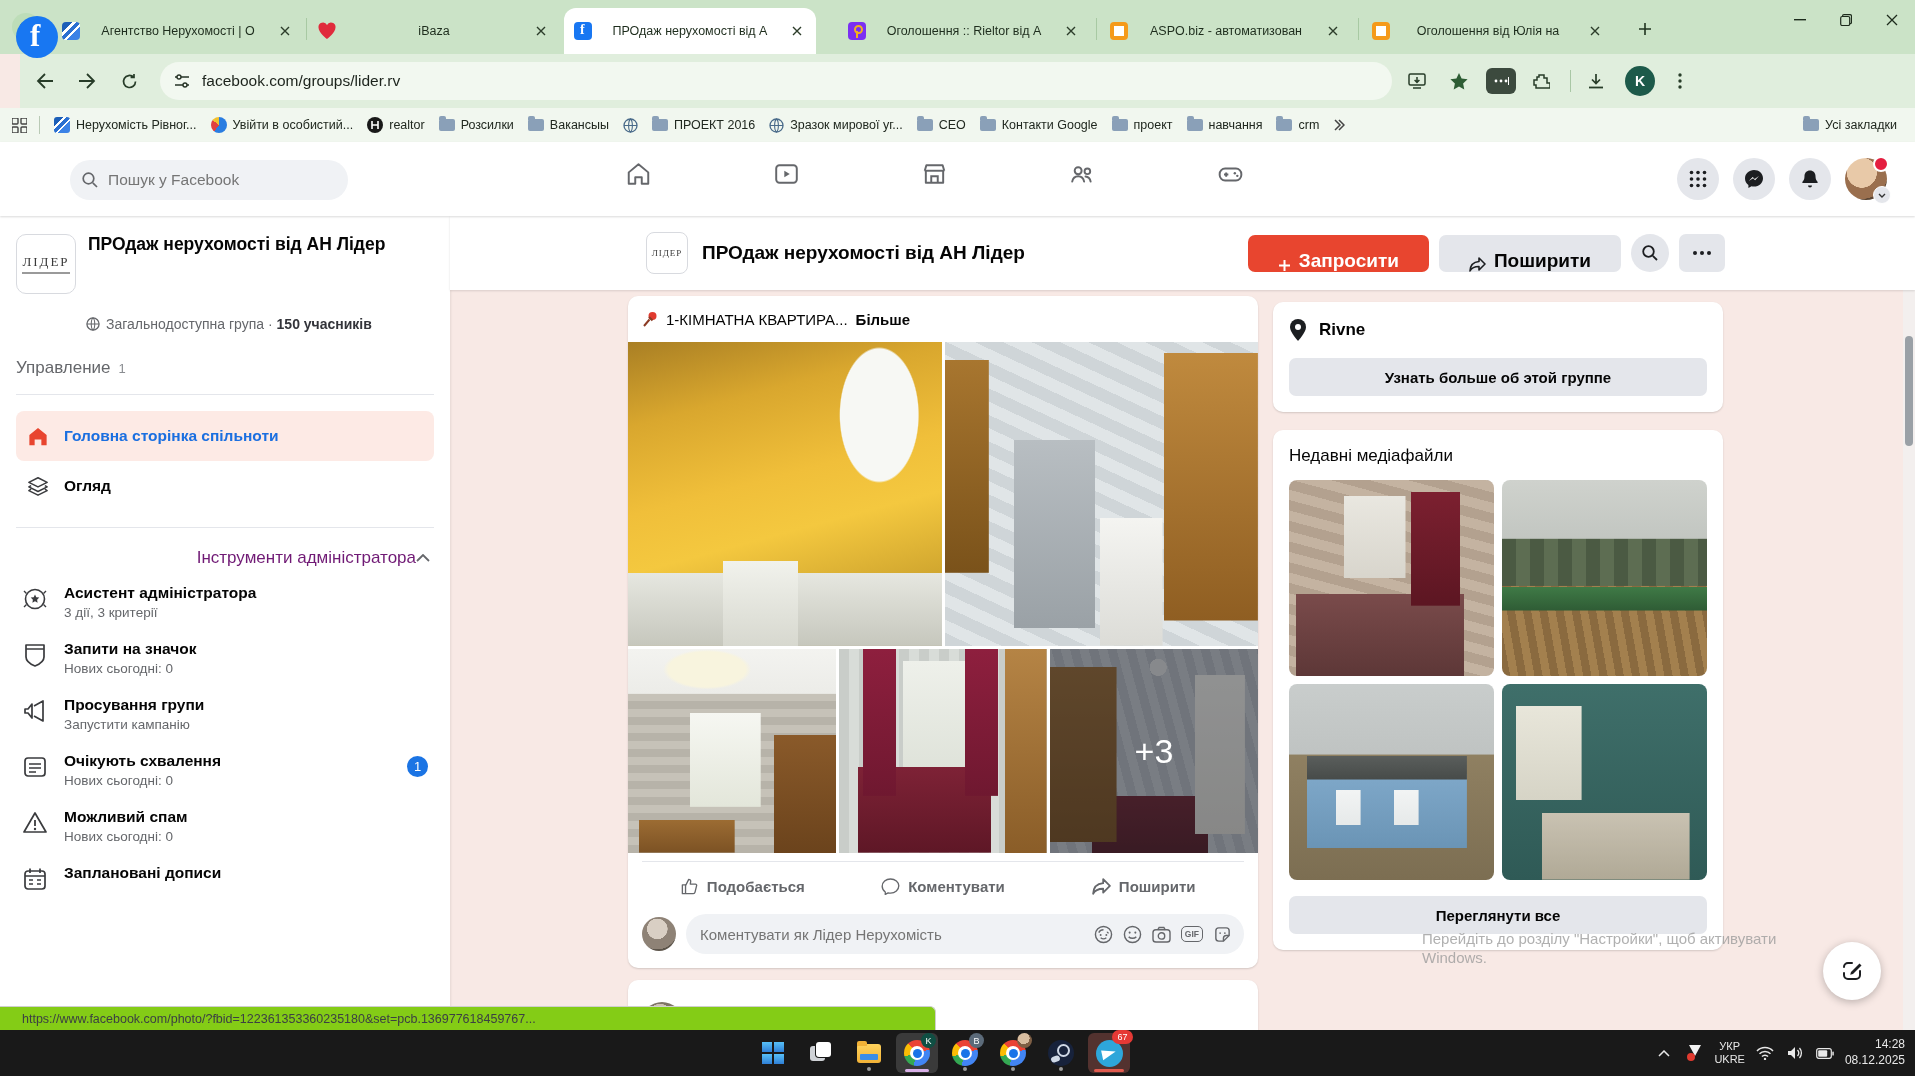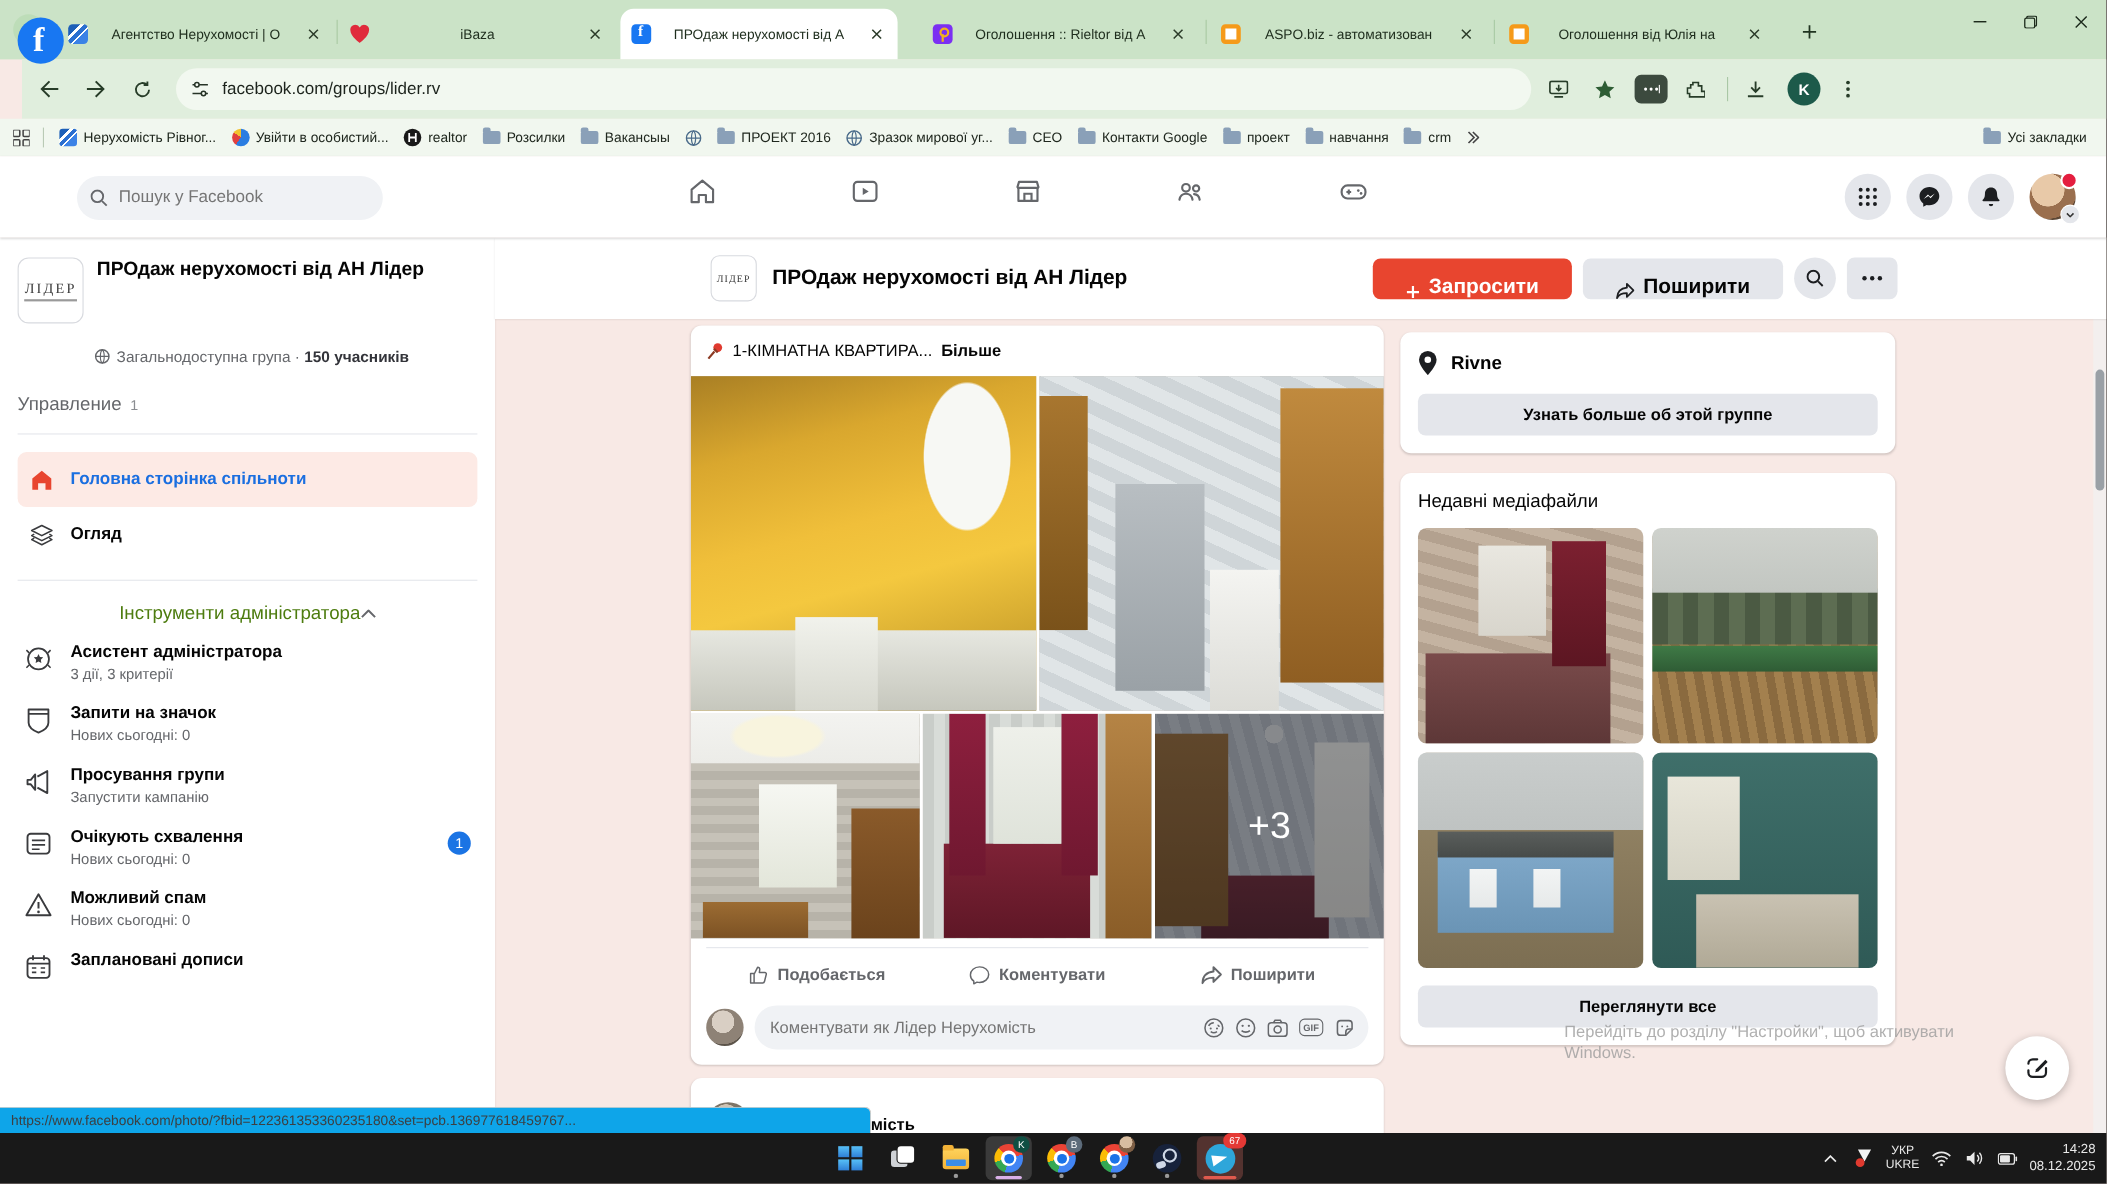--- a/index.html
+++ b/index.html
@@ -71,21 +71,21 @@
     font-family:"Liberation Serif",serif;font-size:13px;letter-spacing:2px;color:#3a3a3a;border-bottom:1px solid #d8dadf;}
   .glogo span{border-bottom:2px solid #9a9a9a;padding-bottom:2px;}
   .gtitle{margin-left:12px;font-size:17.5px;font-weight:bold;color:#050505;line-height:1.25;width:300px;}
   .gmeta{margin-left:70px;margin-top:22px;font-size:14px;color:#65676b;display:flex;align-items:center;gap:6px;}
   .gmeta b{color:#33343a;}
   .manrow{margin-top:26px;font-size:17px;color:#65676b;}
   .manrow .cnt{font-size:13px;margin-left:8px;color:#8a8d91;}
   .sdiv{height:1px;background:#e4e6eb;margin:16px 0;}
   .navrow{display:flex;align-items:center;height:50px;border-radius:8px;padding:0 10px;gap:14px;font-size:15.5px;color:#050505;font-weight:bold;}
   .navrow.active{background:#fdeae5;color:#1b6fe0;}
-  .adminhdr{display:flex;align-items:center;justify-content:center;font-size:17px;color:#4d7c0f;margin:20px 4px 6px;}
+  .adminhdr{display:flex;align-items:center;justify-content:flex-end;font-size:17px;color:#701a75;margin:20px 4px 6px;}
   .aitem{display:flex;align-items:flex-start;gap:16px;padding:10px 6px;}
   .aitem .aicon{width:26px;height:26px;color:#3a3b3e;flex:0 0 26px;margin-top:2px;}
   .aitem .atxt{flex:1;}
   .aitem .at{font-size:15.5px;font-weight:bold;color:#050505;}
   .aitem .as{font-size:13.5px;color:#65676b;margin-top:3px;}
   .abadge{min-width:21px;height:21px;border-radius:50%;background:#1b74e4;color:#fff;font-size:13px;display:flex;align-items:center;justify-content:center;margin-top:4px;}
 
   
   .sticky{position:absolute;left:450px;top:0;right:0;height:74px;background:#fff;box-shadow:0 1px 2px rgba(0,0,0,.12);z-index:20;display:flex;align-items:center;}
   .sticky .slogo{width:40px;height:40px;margin-left:196px;border:1px solid #d8dadf;border-radius:8px;display:flex;align-items:center;justify-content:center;font-family:"Liberation Serif",serif;font-size:9px;letter-spacing:1px;color:#3a3a3a;}
@@ -195,21 +195,21 @@
     linear-gradient(#3f6f6a,#2f5a56);
     background-size:32% 48%,72% 34%,100% 100%;background-position:10% 22%,70% 100%,0 0;}
 
   
   .wmark{position:absolute;left:1422px;top:706px;color:#9a9a9aab;pointer-events:none;z-index:40;}
   .wmark .w1{font-size:24px;color:#8f8f8fc9;}
   .wmark .w2{font-size:15px;margin-top:8px;color:#9b9b9bc9;line-height:1.25;}
   .fab{position:absolute;left:1823px;top:726px;width:58px;height:58px;border-radius:50%;background:#fff;box-shadow:0 2px 8px rgba(0,0,0,.25);display:flex;align-items:center;justify-content:center;color:#1c1e21;z-index:41;}
   .pagescroll{position:absolute;right:0;top:0;width:12px;height:100%;background:#f3efee;}
   .pagescroll .thumb{position:absolute;left:2px;top:120px;width:8px;height:110px;border-radius:4px;background:#9aa0a6;}
-  .statusbar{position:absolute;left:0;bottom:0;height:24px;width:792px;background:#0ea5e9;border:1px solid #cfcfcd;border-left:0;border-bottom:0;border-radius:0 6px 0 0;display:flex;align-items:center;padding:0 10px;font-size:12.5px;color:#3c4043;box-sizing:border-box;z-index:45;}
+  .statusbar{position:absolute;left:0;bottom:0;height:24px;width:936px;background:#84cc16;border:1px solid #cfcfcd;border-left:0;border-bottom:0;border-radius:0 6px 0 0;display:flex;align-items:center;padding:0 22px;font-size:12.5px;color:#3c4043;box-sizing:border-box;z-index:45;}
 
   
   .taskbar{position:absolute;left:0;top:1030px;width:100%;height:46px;background:#191919;z-index:60;}
   .tbcenter{position:absolute;left:752px;top:3px;display:flex;gap:6px;}
   .ticon{width:42px;height:40px;border-radius:6px;display:flex;align-items:center;justify-content:center;position:relative;}
   .ticon.activeK{background:#3a3a3a;}
   .ticon.activeK::after{content:"";position:absolute;bottom:1px;left:9px;width:24px;height:3px;border-radius:2px;background:#d9b0e8;}
   .ticon.activeT{background:#53322f;}
   .ticon.activeT::after{content:"";position:absolute;bottom:1px;left:6px;width:30px;height:3px;border-radius:2px;background:#e05a4e;}
   .rundot::before{content:"";position:absolute;bottom:2px;left:19px;width:4px;height:4px;border-radius:50%;background:#9a9a9a;}

